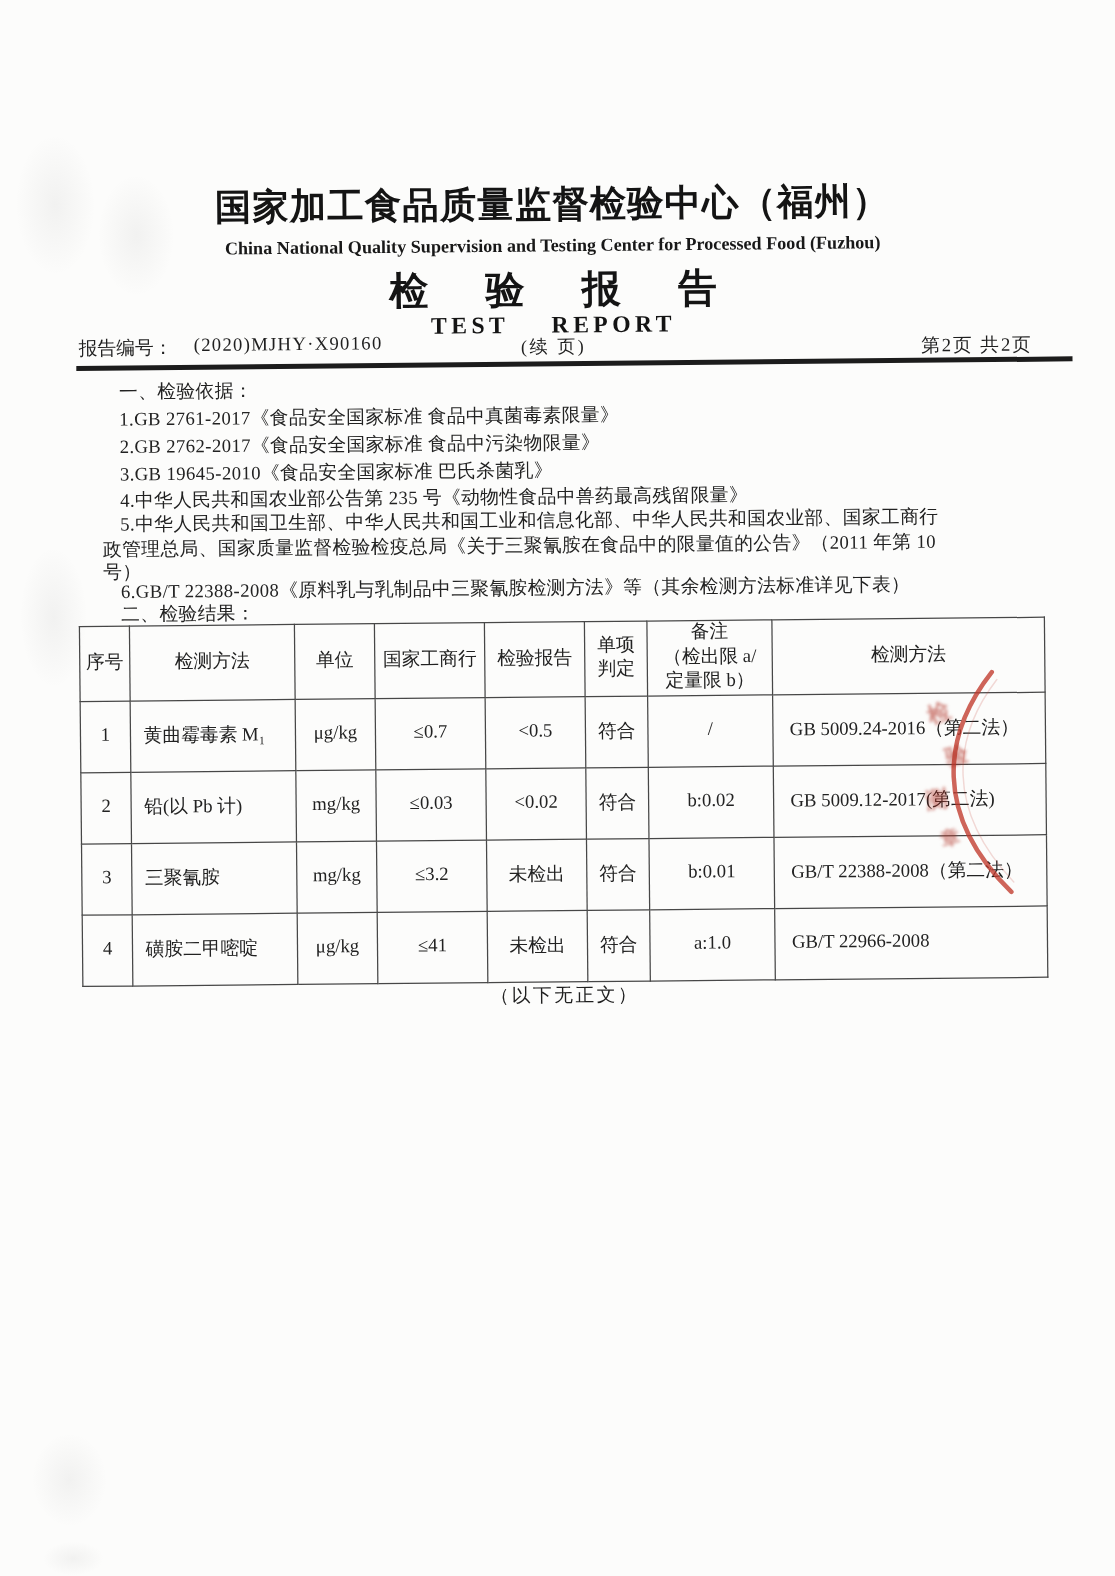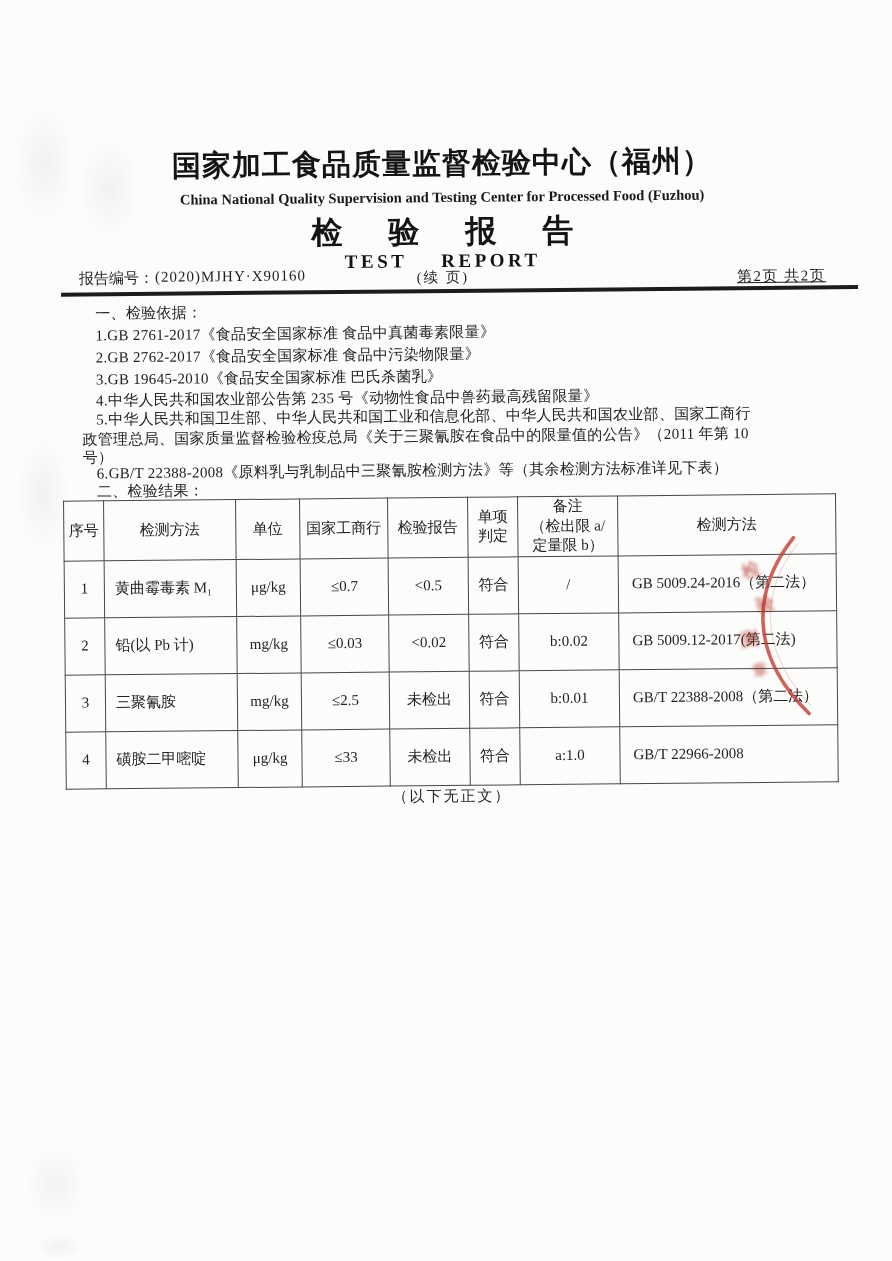--- a/index.html
+++ b/index.html
@@ -60,23 +60,23 @@
   <div class="blob" style="left:8px;top:415px;width:72px;height:150px;"></div>
   <div class="blob" style="left:10px;top:1130px;width:80px;height:100px;"></div>
   <div class="blob" style="left:20px;top:1225px;width:65px;height:36px;"></div>
 
   <div class="abs center org-cn">国家加工食品质量监督检验中心（福州）</div>
   <div class="abs center org-en">China National Quality Supervision and Testing Center for Processed Food (Fuzhou)</div>
   <div class="abs title-cn">检验报告</div>
   <div class="abs center title-en">TEST REPORT</div>
   <div class="abs center cont">(续 页)</div>
 
-  <div class="abs meta" style="left:82px;top:266px;">报告编号：</div>
+  <div class="abs meta" style="left:66px;top:266px;">报告编号：</div>
   <div class="abs meta" style="left:158px;top:266px;letter-spacing:1px;">(2020)MJHY·X90160</div>
-  <div class="abs meta" style="left:740px;top:270px;letter-spacing:1.5px;text-decoration:underline;">第2页  共2页</div>
+  <div class="abs meta" style="left:740px;top:270px;letter-spacing:1.5px;">第2页  共2页</div>
 
   <div class="abs rule"></div>
 
   <div class="bline" style="left:98px;top:301px;">一、检验依据：</div>
   <div class="bline" style="left:98px;top:323px;">1.GB 2761-2017《食品安全国家标准 食品中真菌毒素限量》</div>
   <div class="bline" style="left:98px;top:345px;">2.GB 2762-2017《食品安全国家标准 食品中污染物限量》</div>
   <div class="bline" style="left:98px;top:367px;">3.GB 19645-2010《食品安全国家标准 巴氏杀菌乳》</div>
   <div class="bline" style="left:98px;top:388px;">4.中华人民共和国农业部公告第 235 号《动物性食品中兽药最高残留限量》</div>
   <div class="bline" style="left:98px;top:407px;">5.中华人民共和国卫生部、中华人民共和国工业和信息化部、中华人民共和国农业部、国家工商行</div>
   <div class="bline" style="left:84px;top:427px;">政管理总局、国家质量监督检验检疫总局《关于三聚氰胺在食品中的限量值的公告》（2011 年第 10</div>
@@ -126,31 +126,31 @@
       <td>≤0.03</td>
       <td>&lt;0.02</td>
       <td>符合</td>
       <td>b:0.02</td>
       <td class="method">GB 5009.12-2017(第二法)</td>
     </tr>
     <tr class="drow">
       <td>3</td>
       <td class="left">三聚氰胺</td>
       <td>mg/kg</td>
-      <td>≤2.5</td>
+      <td>≤3.2</td>
       <td>未检出</td>
       <td>符合</td>
       <td>b:0.01</td>
       <td class="method">GB/T 22388-2008（第二法）</td>
     </tr>
     <tr class="drow">
       <td>4</td>
       <td class="left">磺胺二甲嘧啶</td>
       <td>μg/kg</td>
-      <td>≤33</td>
+      <td>≤41</td>
       <td>未检出</td>
       <td>符合</td>
       <td>a:1.0</td>
       <td class="method">GB/T 22966-2008</td>
     </tr>
   </tbody>
     </table>
 
   <div class="footnote">（以下无正文）</div>
 

